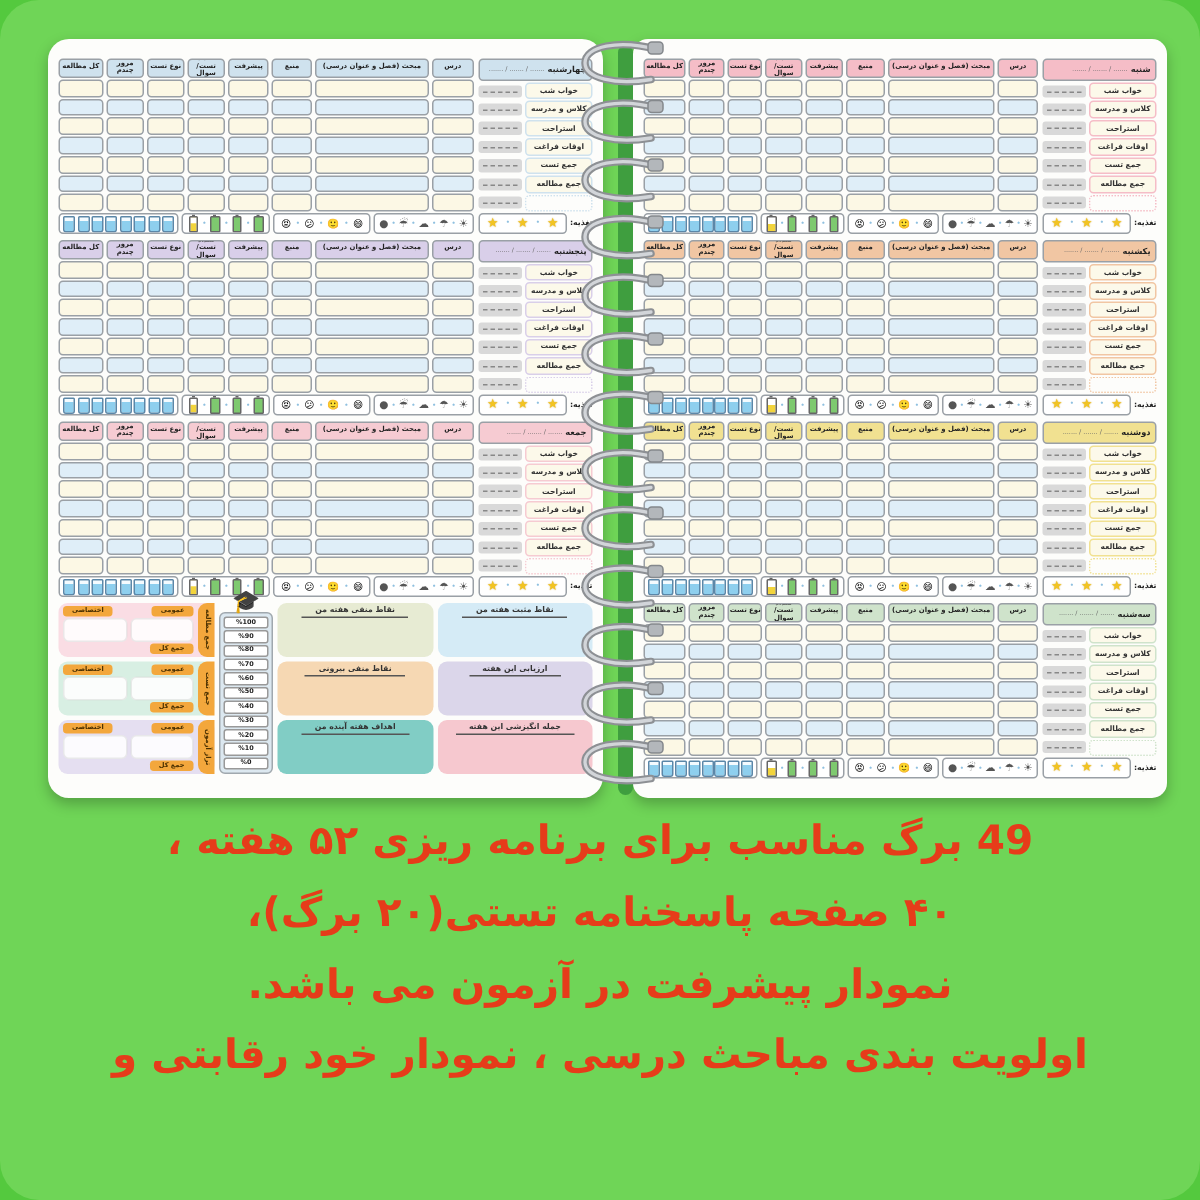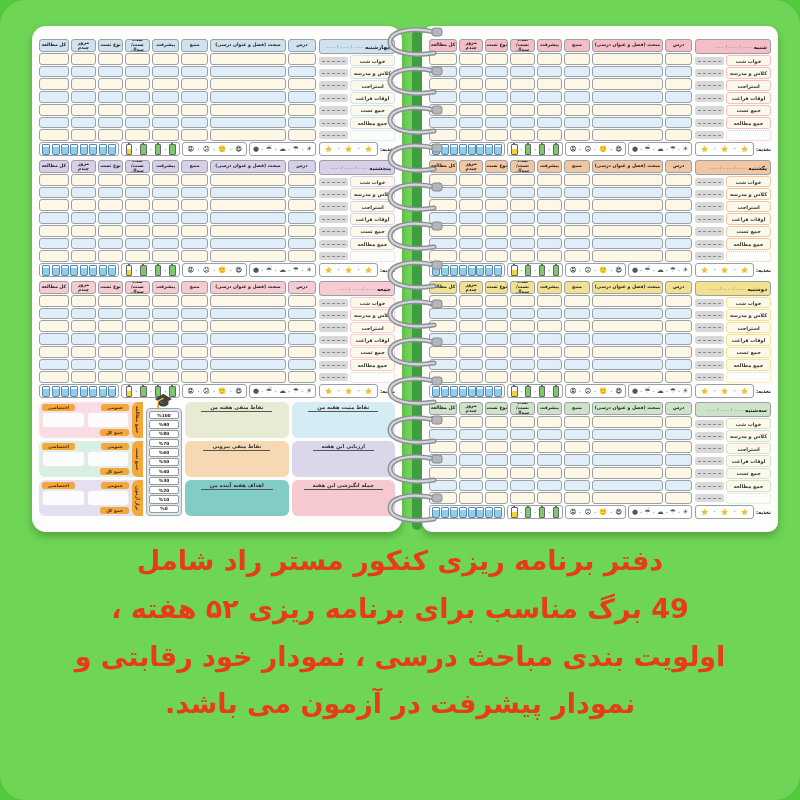--- a/index.html
+++ b/index.html
@@ -1404,17 +1404,17 @@
         <use href="#coil" y="314"></use>
       <use href="#coil" y="353"></use>
         <use href="#coil" y="392"></use>
         <use href="#coil" y="431"></use>
       <use href="#coil" y="470"></use>
     </svg>
   </div>
 </div>
 
 <div class="caption" style="color: rgb(230, 60, 26);">
-  <div class="cap-line">دفتر برنامه ریزی کنکور مستر راد شامل</div>
   <div class="cap-line">49 برگ مناسب برای برنامه ریزی ۵۲ هفته ،</div>
+  <div class="cap-line">۴۰ صفحه پاسخنامه تستی(۲۰ برگ)،</div>
+  <div class="cap-line">نمودار پیشرفت در آزمون می باشد.</div>
   <div class="cap-line">اولویت بندی مباحث درسی ، نمودار خود رقابتی و</div>
-  <div class="cap-line">نمودار پیشرفت در آزمون می باشد.</div>
 </div>
 
 </body></html>

